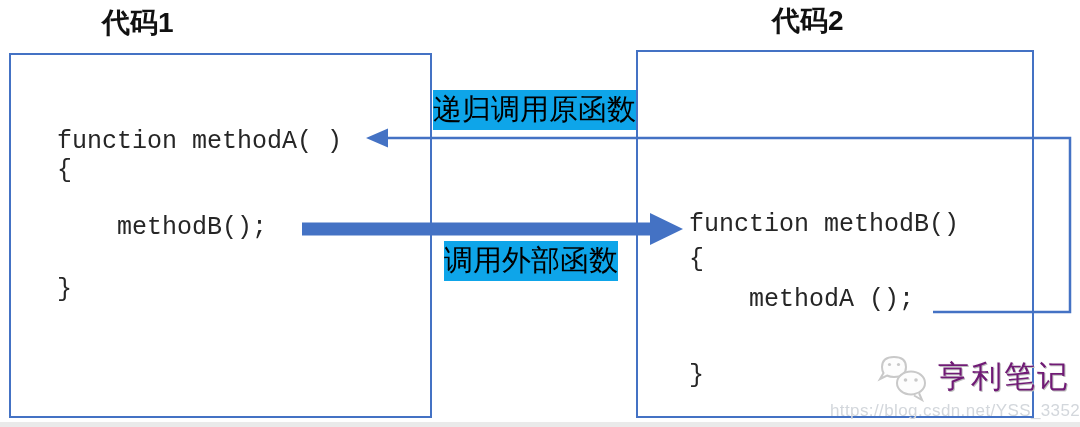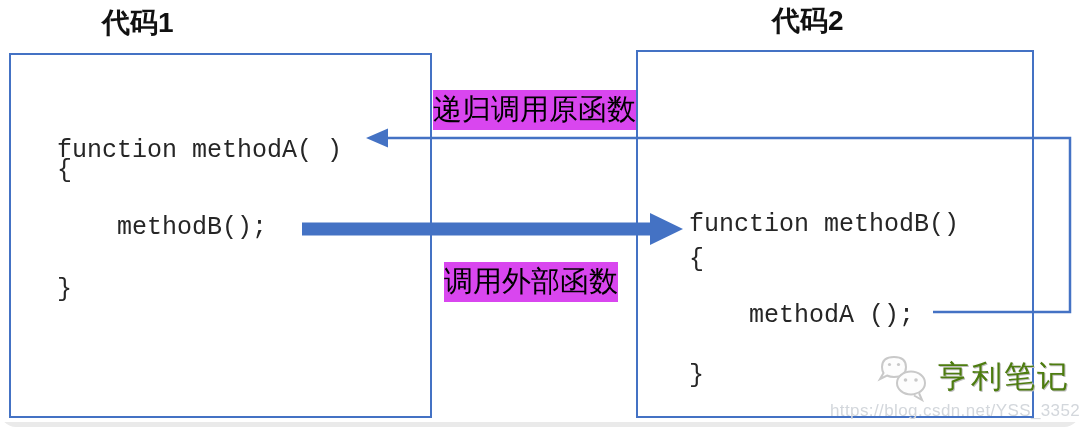--- a/index.html
+++ b/index.html
@@ -2,68 +2,67 @@
 <html><head>
 <meta charset="utf-8">
 <style>
   html,body{margin:0;padding:0;background:#fff;}
   .canvas{
     position:relative;
     width:1080px;height:427px;
     background:#ffffff;
     overflow:hidden;
     font-family:"Liberation Sans", sans-serif;
-    border-radius:16px;
   }
   .title{
     position:absolute;
     font-size:28px;font-weight:700;color:#111;
     white-space:nowrap;
   }
   .box{
     position:absolute;
     border:2.5px solid #4472C4;
     background:transparent;
     box-sizing:border-box;
   }
   .box1{left:9px;top:53px;width:423px;height:365px;}
   .box2{left:636px;top:50px;width:398px;height:368px;}
   .code{
     position:absolute;
     font-family:"Liberation Mono", monospace;
     font-size:25px;color:#262626;
     white-space:pre;line-height:1;
   }
-  .c1l1{left:57px;top:138px;}
+  .c1l1{left:57px;top:129px;}
   .c1l2{left:57px;top:158px;}
   .c1l3{left:101px;top:215px;text-align:center;}
   .c1l4{left:57px;top:277px;}
   .c2l1{left:689px;top:212px;text-align:right;}
   .c2l2{left:689px;top:247px;}
-  .c2l3{left:733px;top:303px;}
+  .c2l3{left:733px;top:287px;}
   .c2l4{left:689px;top:363px;}
   .overlay{
     position:absolute;left:0;top:0;width:1080px;height:427px;
     pointer-events:none;
   }
   .arrow-label{
     position:absolute;
     font-size:29px;color:#000;
     white-space:nowrap;
-    background:#d946ef;
+    background:#0ea5e9;
   }
   .lbl-recursive{left:433px;top:90px;}
-  .lbl-external{left:444px;top:262px;}
+  .lbl-external{left:444px;top:241px;}
   .watermark-icon{
     position:absolute;left:872px;top:352px;width:64px;height:52px;
   }
   .watermark-brand{
     position:absolute;left:938px;top:356px;
     font-size:31px;letter-spacing:2px;white-space:nowrap;
-    color:#4d7c0f;
+    color:#701a75;
     text-shadow:1px 1px 0 #bdbdbd,-1px -1px 0 #fafafa;
   }
   .watermark-url{
     position:absolute;left:830px;top:401px;
     font-size:17px;letter-spacing:0.4px;white-space:nowrap;
     color:#d3d7dc;
   }
   .bottom-strip{
     position:absolute;left:0;top:422px;width:1080px;height:5px;
     background:#eaeaea;

